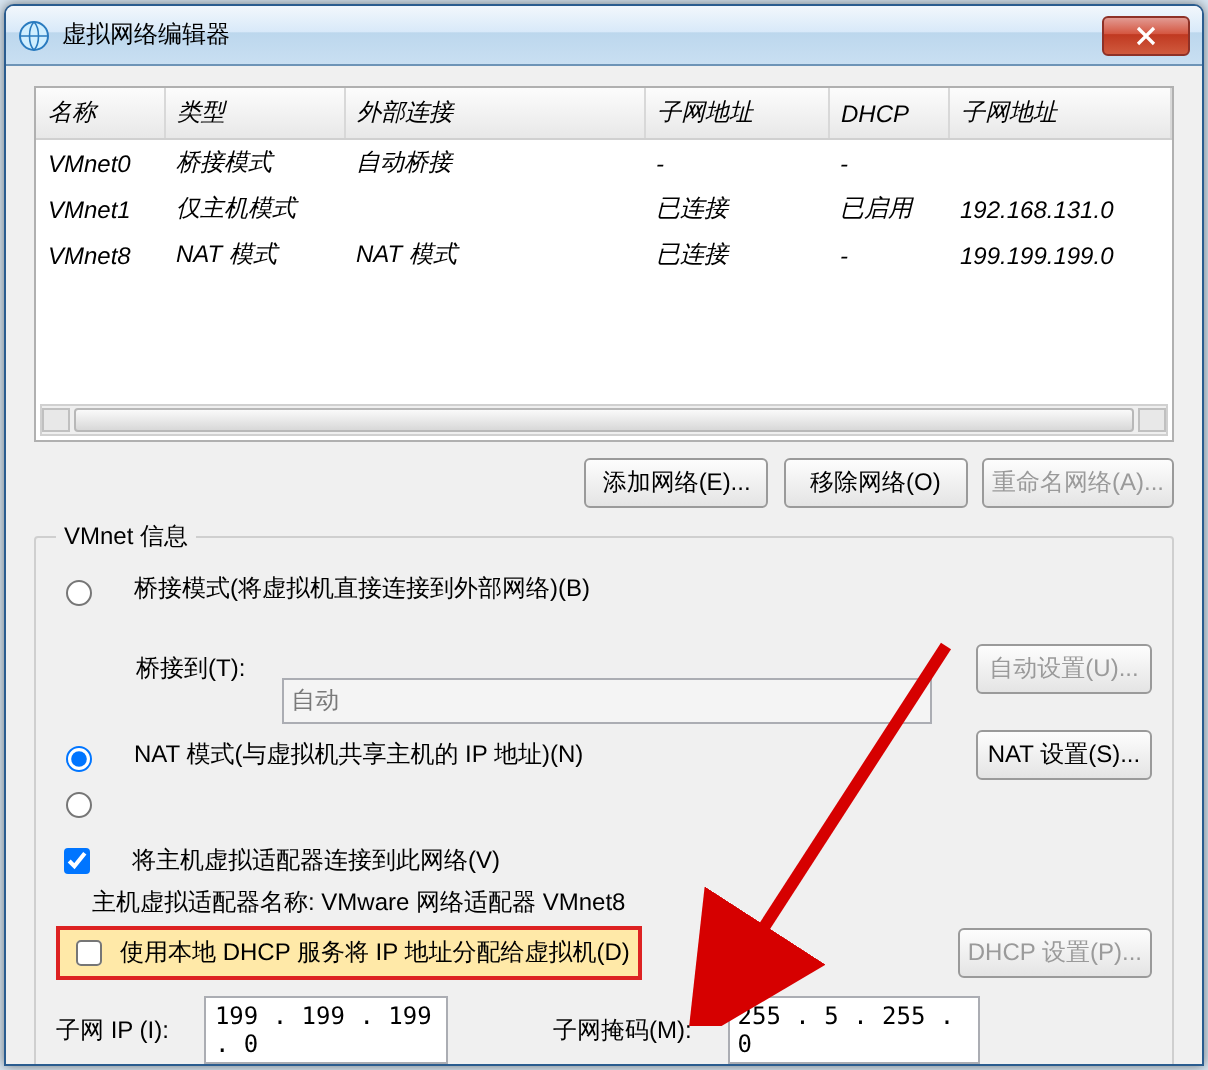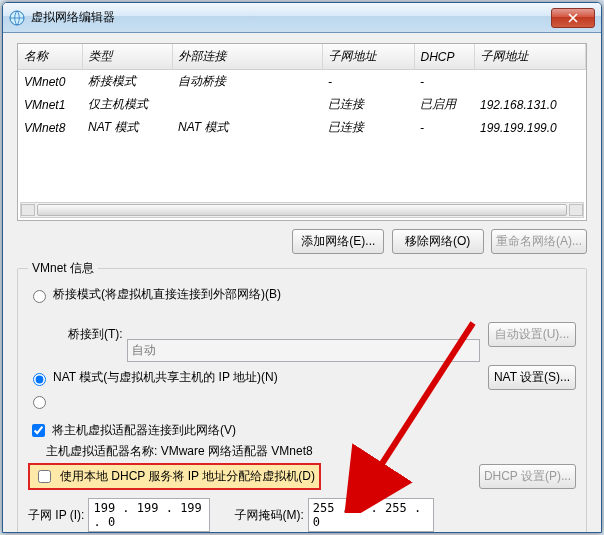--- a/index.html
+++ b/index.html
@@ -17,21 +17,21 @@
 .hscroll { position: absolute; left: 2px; right: 2px; bottom: 2px; height: 16px; background: #efefef; border: 1px solid #d0d0d0; }
 .hscroll .thumb { position: absolute; left: 16px; right: 16px; top: 1px; bottom: 1px; background: linear-gradient(to bottom,#fafafa,#d8d8d8); border: 1px solid #b8b8b8; border-radius: 2px; }
 .hscroll .arr { position: absolute; top: 1px; bottom: 1px; width: 14px; background: #e8e8e8; border: 1px solid #c0c0c0; }
 .hscroll .arr.l { left: 0; } .hscroll .arr.r { right: 0; }
 .btn-row { text-align: right; margin: 8px 0 6px 0; }
 .btn { display: inline-block; min-width: 92px; padding: 3px 4px; background: linear-gradient(to bottom,#fdfdfd,#e4e4e4); border: 1px solid #9a9a9a; border-radius: 3px; text-align: center; cursor: pointer; margin-left: 4px; }
 .btn.disabled { color: #9a9a9a; cursor: default; }
 .btn.primary { box-shadow: 0 0 2px #5fa2dd; border-color: #5fa2dd; }
 fieldset { border: 1px solid #cfcfcf; border-radius: 2px; padding: 6px 10px 10px 10px; margin: 0; }
 legend { padding: 0 4px; }
-.row { display: flex; align-items: center; margin: 3px 0; gap: 4px; }
+.row { display: flex; align-items: center; margin: 3px 0; gap: 18px; }
 .row .grow { flex: 1; }
 .radio, .check { width: 13px; height: 13px; }
 .sel, .txt { border: 1px solid #abadb3; padding: 2px 4px; background: #fff; }
 .sel.disabled, .txt.readonly { background: #f4f4f4; color: #7a7a7a; margin-top: 33px; }
 .hl { border: 2px solid #d22; padding: 2px 4px; display: inline-flex; align-items: center; gap: 6px; background: #ffe9a8; }
 .bottom-bar { display: flex; align-items: center; margin-top: 10px; gap: 6px; }
 .bottom-bar .spacer { flex: 1; }
 .globe-icon circle.outer{fill:#cfeeff;stroke:#2a7bbf;stroke-width:1}
 .globe-icon path{stroke:#2a7bbf;stroke-width:0.8;fill:none}
 .arrow-svg { position: absolute; pointer-events: none; }

